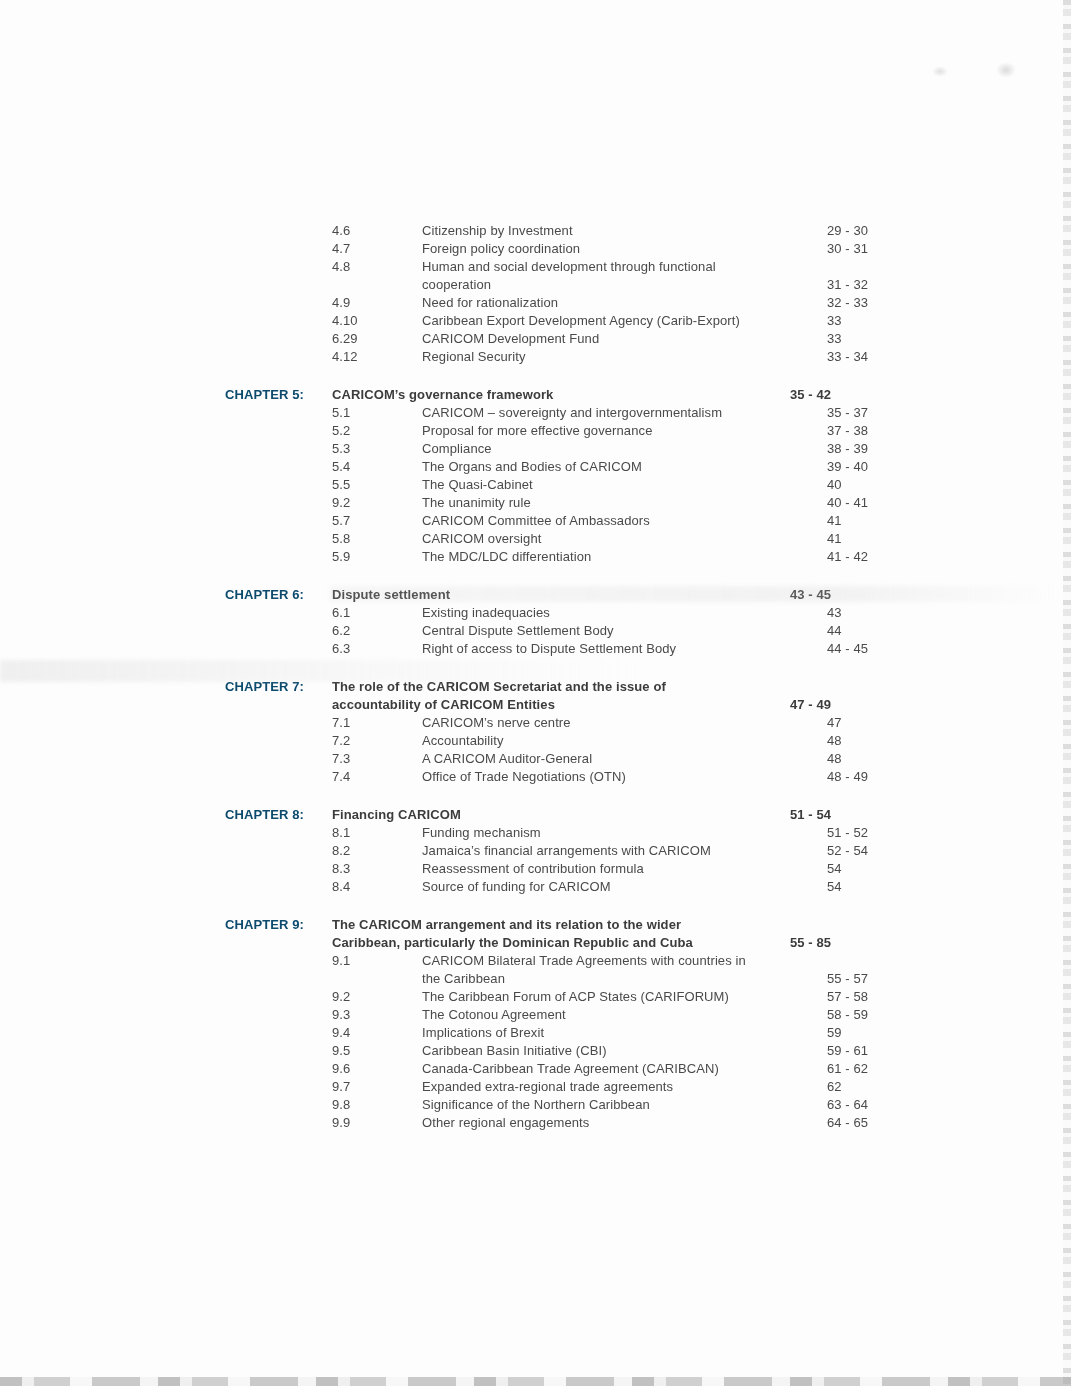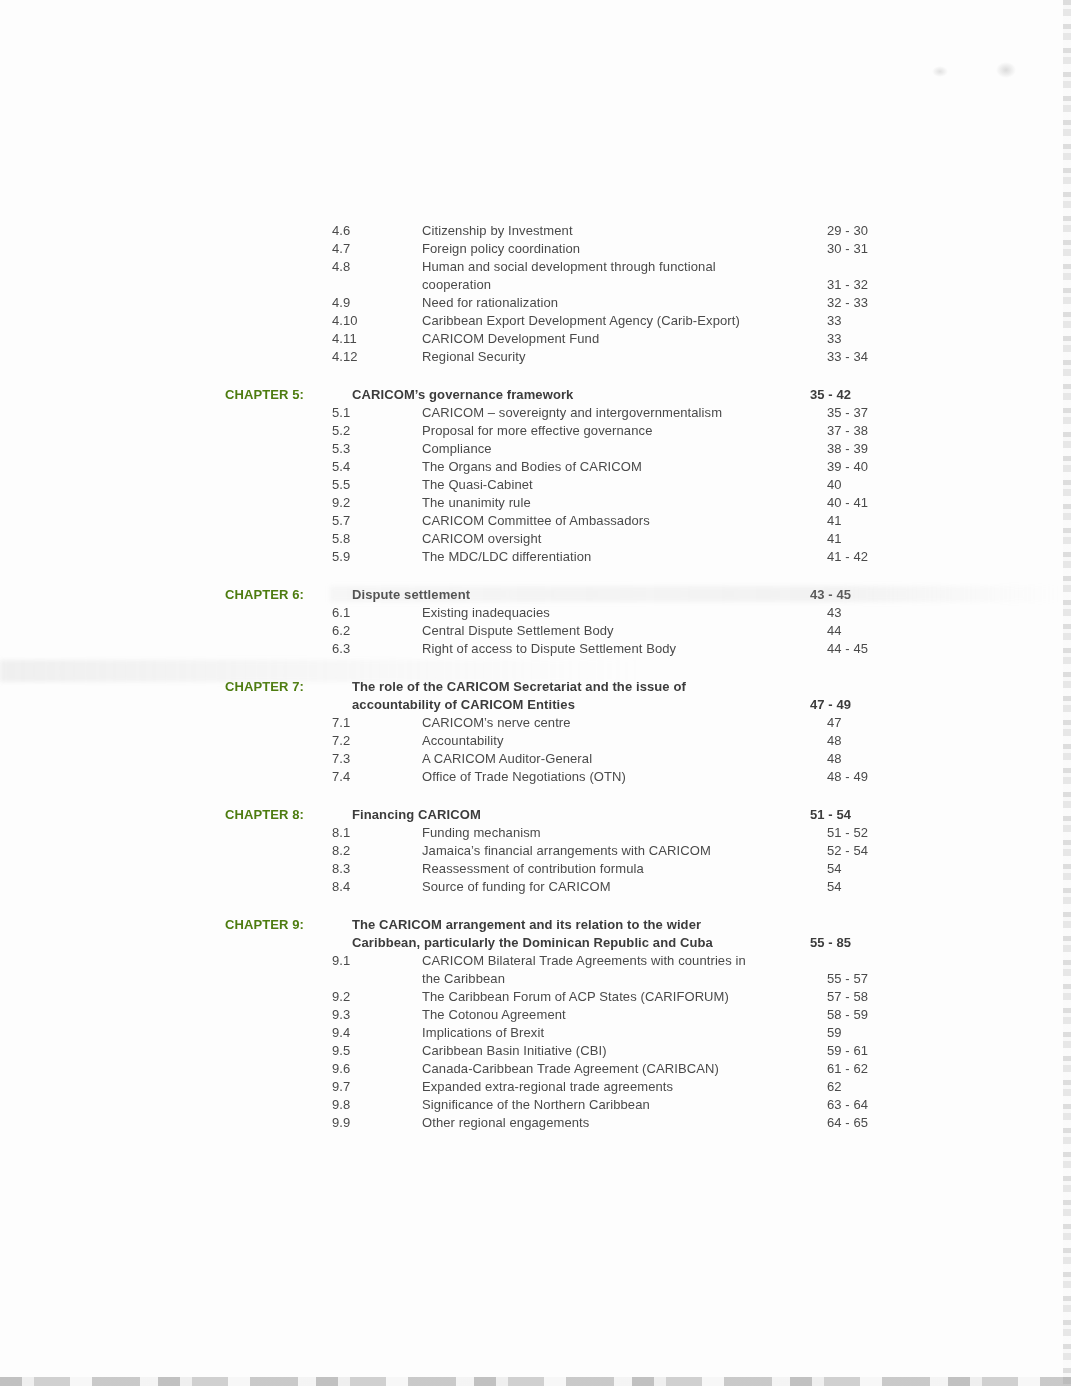--- a/index.html
+++ b/index.html
@@ -18,24 +18,24 @@
   .row{
     display:flex;
     align-items:flex-start;
     line-height:18px;
     font-size:13px;
     color:#4a4a4a;
     letter-spacing:0.1px;
     white-space:nowrap;
   }
   .row.gap{margin-top:20px;}
-  .c-label{width:107px;flex:none;font-weight:700;color:#4d7c0f;}
+  .c-label{width:107px;flex:none;font-weight:700;color:#0c4a6e;}
   .c-num{width:53px;flex:none;}
   .c-title{width:405px;flex:none;margin-left:37px;}
-  .c-wide{width:458px;flex:none;margin-left:20px;}
+  .c-wide{width:458px;flex:none;}
   .c-pages{flex:none;}
   .row.chapter .c-wide,.row.chapter .c-pages,
   .row.chapter-cont .c-wide,.row.chapter-cont .c-pages{
     font-weight:700;color:#3c3c3c;
   }
   
   .scan-right{
     position:absolute;top:0;bottom:0;right:0;width:8px;
     background:
       repeating-linear-gradient(180deg,
@@ -112,21 +112,21 @@
         <span class="c-pages">32 - 33</span>
       </div>
       <div class="row section">
         <span class="c-label"></span>
         <span class="c-num">4.10</span>
         <span class="c-title">Caribbean Export Development Agency (Carib-Export)</span>
         <span class="c-pages">33</span>
       </div>
       <div class="row section">
         <span class="c-label"></span>
-        <span class="c-num">4.11</span>
+        <span class="c-num">6.29</span>
         <span class="c-title">CARICOM Development Fund</span>
         <span class="c-pages">33</span>
       </div>
       <div class="row section">
         <span class="c-label"></span>
         <span class="c-num">4.12</span>
         <span class="c-title">Regional Security</span>
         <span class="c-pages">33 - 34</span>
       </div>
       <div class="row chapter gap">

